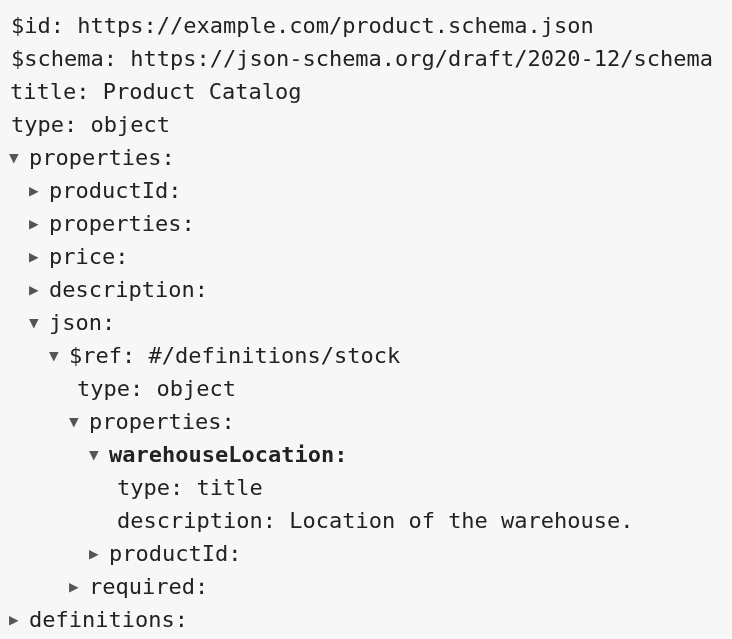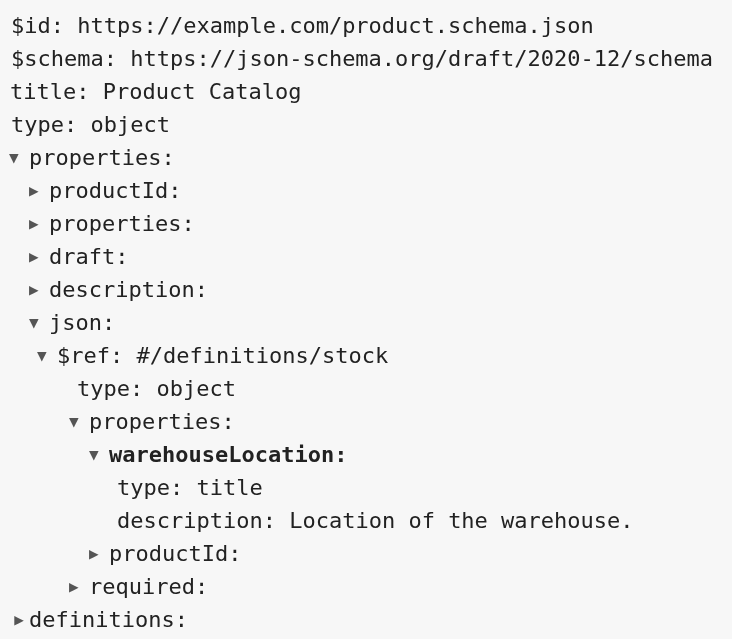--- a/index.html
+++ b/index.html
@@ -17,25 +17,25 @@
 <body>
 
 <div class="tree" id="tree">
     <div class="row" style="top: 0px; left: 11px;"><span>$id: https://example.com/product.schema.json</span></div>
     <div class="row" style="top: 33px; left: 11px; text-align: center;"><span>$schema: https://json-schema.org/draft/2020-12/schema</span></div>
     <div class="row" style="top: 66px; left: 10px;"><span>title: Product Catalog</span></div>
     <div class="row" style="top: 99px; left: 11px;"><span>type: object</span></div>
     <div class="row" style="top: 132px; left: 9px;"><span class="tri">▼</span><span>properties:</span></div>
     <div class="row" style="top: 165px; left: 29px;"><span class="tri">▶</span><span>productId:</span></div>
     <div class="row" style="top: 198px; left: 29px;"><span class="tri">▶</span><span>properties:</span></div>
-    <div class="row" style="top: 231px; left: 29px;"><span class="tri">▶</span><span>draft:</span></div>
+    <div class="row" style="top: 231px; left: 29px;"><span class="tri">▶</span><span>price:</span></div>
     <div class="row" style="top: 264px; left: 29px;"><span class="tri">▶</span><span>description:</span></div>
     <div class="row" style="top: 297px; left: 29px;"><span class="tri">▼</span><span>json:</span></div>
-    <div class="row" style="top: 330px; left: 37px;"><span class="tri">▼</span><span>$ref: #/definitions/stock</span></div>
+    <div class="row" style="top: 330px; left: 49px;"><span class="tri">▼</span><span>$ref: #/definitions/stock</span></div>
     <div class="row" style="top: 363px; left: 77px;"><span>type: object</span></div>
     <div class="row" style="top: 396px; left: 69px;"><span class="tri">▼</span><span>properties:</span></div>
     <div class="row" style="top: 429px; left: 89px; font-weight: bold;"><span class="tri">▼</span><span>warehouseLocation:</span></div>
     <div class="row" style="top: 462px; left: 117px;"><span>type: title</span></div>
     <div class="row" style="top: 495px; left: 117px;"><span>description: Location of the warehouse.</span></div>
     <div class="row" style="top: 528px; left: 89px;"><span class="tri">▶</span><span>productId:</span></div>
     <div class="row" style="top: 561px; left: 69px;"><span class="tri">▶</span><span>required:</span></div>
-    <div class="row" style="top: 594px; left: 9px; text-align: center;"><span class="tri">▶</span><span>definitions:</span></div>
+    <div class="row" style="top: 594px; left: 9px;"><span class="tri">▶</span><span>definitions:</span></div>
   </div>
 
 </body></html>

